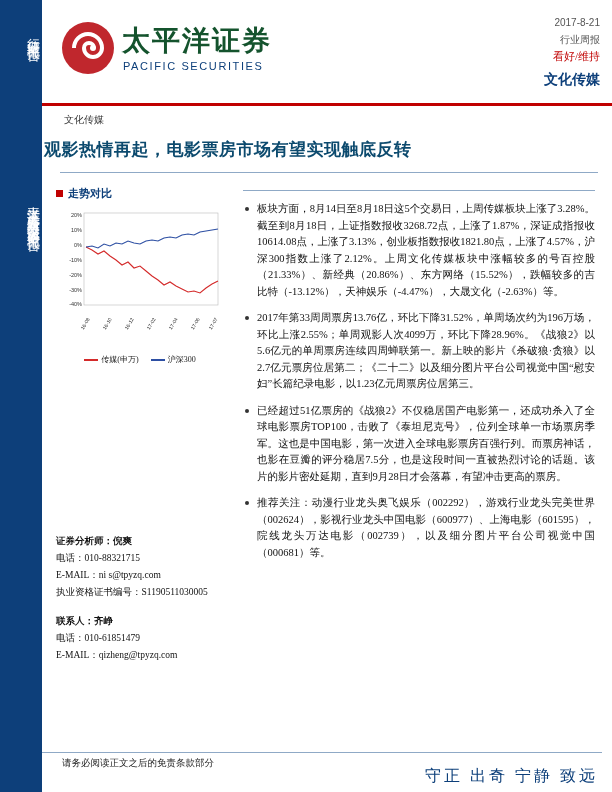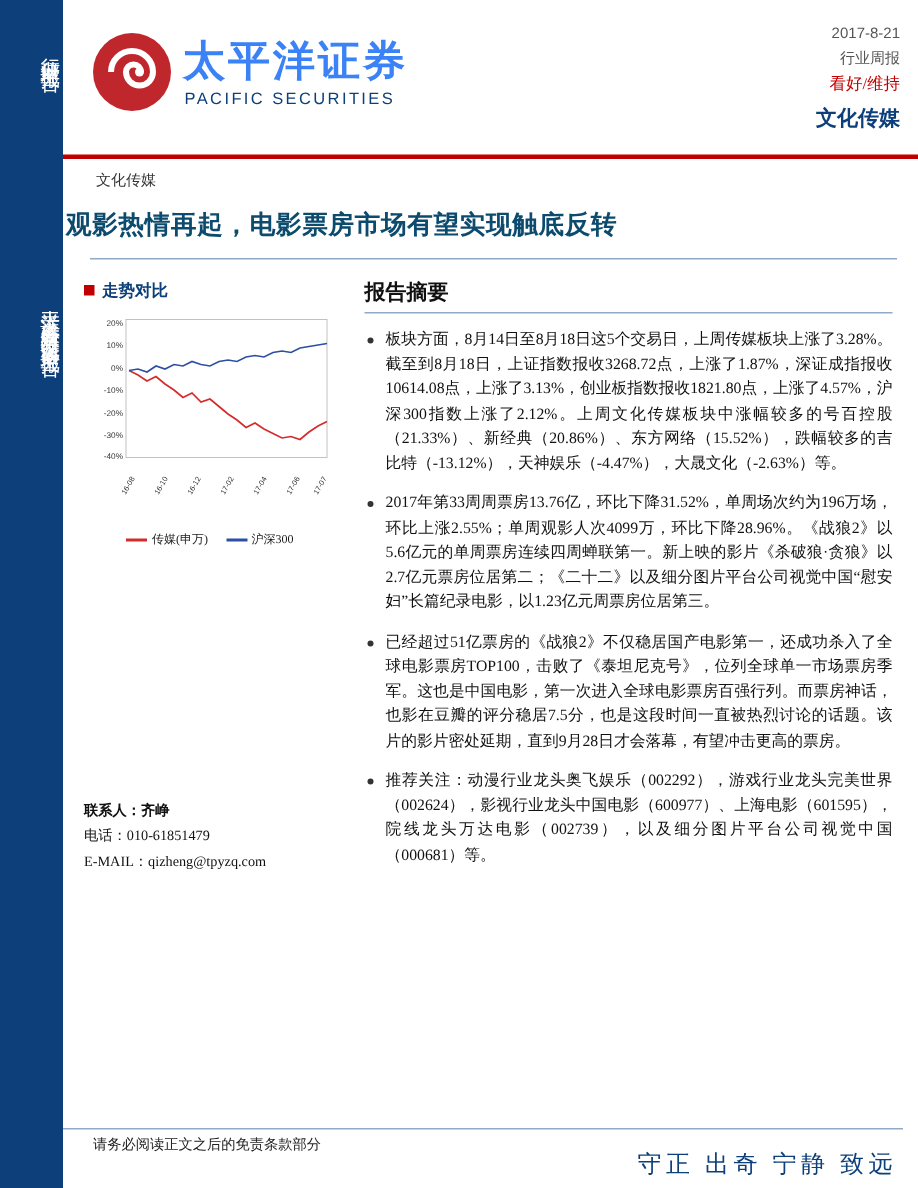--- a/index.html
+++ b/index.html
@@ -25,21 +25,21 @@
   }
   .vt1 { top:28px; left:11px; }
   .vt2 { top:196px; left:11px; }
 
   
   .header { position:absolute; left:42px; top:0; width:570px; height:102px; }
   .logo-wrap { position:absolute; left:18px; top:18px; width:300px; height:64px; }
   .logo-mark { position:absolute; left:0; top:2px; width:56px; height:56px; }
   .logo-cn {
     position:absolute; left:62px; top:4px;
-    font-size:28px; font-weight:bold; color:#3b82f6;
+    font-size:28px; font-weight:bold; color:#14532d;
     letter-spacing:2px; font-family:"Liberation Serif", serif;
   }
   .logo-en {
     position:absolute; left:63px; top:42px;
     font-size:11px; color:#0d3f7a; letter-spacing:1.6px;
     font-family:"Liberation Sans", sans-serif;
   }
   .hdr-right { position:absolute; right:12px; top:14px; text-align:right; }
   .hdr-right div { line-height:17px; }
   .hdr-date { font-size:10px; color:#555; font-family:"Liberation Sans", sans-serif;}
@@ -160,29 +160,34 @@
     </svg>
   </div>
 
   <div class="chart-legend">
     <span class="lg"><i style="background:#d42a2a"></i><span>传媒(申万)</span></span>
     <span class="lg"><i style="background:#2d4fa3"></i><span>沪深300</span></span>
   </div>
 
   <div class="analyst">
     <div class="blk">
+      <div class="row ttl">证券分析师：倪爽</div>
+      <div class="row">电话：010-88321715</div>
+      <div class="row">E-MAIL：ni s@tpyzq.com</div>
+      <div class="row">执业资格证书编号：S1190511030005</div>
+    </div>
+    <div class="blk">
       <div class="row ttl">联系人：齐峥</div>
       <div class="row">电话：010-61851479</div>
       <div class="row">E-MAIL：qizheng@tpyzq.com</div>
     </div>
   </div>
 </div>
 
 <div class="right-col">
-  <div class="abstract-title">报告摘要</div>
   <div class="abstract-rule"></div>
   <ul class="bullets">
     <li>板块方面，8月14日至8月18日这5个交易日，上周传媒板块上涨了3.28%。截至到8月18日，上证指数报收3268.72点，上涨了1.87%，深证成指报收10614.08点，上涨了3.13%，创业板指数报收1821.80点，上涨了4.57%，沪深300指数上涨了2.12%。上周文化传媒板块中涨幅较多的号百控股（21.33%）、新经典（20.86%）、东方网络（15.52%），跌幅较多的吉比特（-13.12%），天神娱乐（-4.47%），大晟文化（-2.63%）等。</li>
     <li>2017年第33周周票房13.76亿，环比下降31.52%，单周场次约为196万场，环比上涨2.55%；单周观影人次4099万，环比下降28.96%。《战狼2》以5.6亿元的单周票房连续四周蝉联第一。新上映的影片《杀破狼·贪狼》以2.7亿元票房位居第二；《二十二》以及细分图片平台公司视觉中国“慰安妇”长篇纪录电影，以1.23亿元周票房位居第三。</li>
     <li>已经超过51亿票房的《战狼2》不仅稳居国产电影第一，还成功杀入了全球电影票房TOP100，击败了《泰坦尼克号》，位列全球单一市场票房季军。这也是中国电影，第一次进入全球电影票房百强行列。而票房神话，也影在豆瓣的评分稳居7.5分，也是这段时间一直被热烈讨论的话题。该片的影片密处延期，直到9月28日才会落幕，有望冲击更高的票房。</li>
     <li>推荐关注：动漫行业龙头奥飞娱乐（002292），游戏行业龙头完美世界（002624），影视行业龙头中国电影（600977）、上海电影（601595），院线龙头万达电影（002739），以及细分图片平台公司视觉中国（000681）等。</li>
   </ul>
 </div>
 
 <div class="footer-rule"></div>

